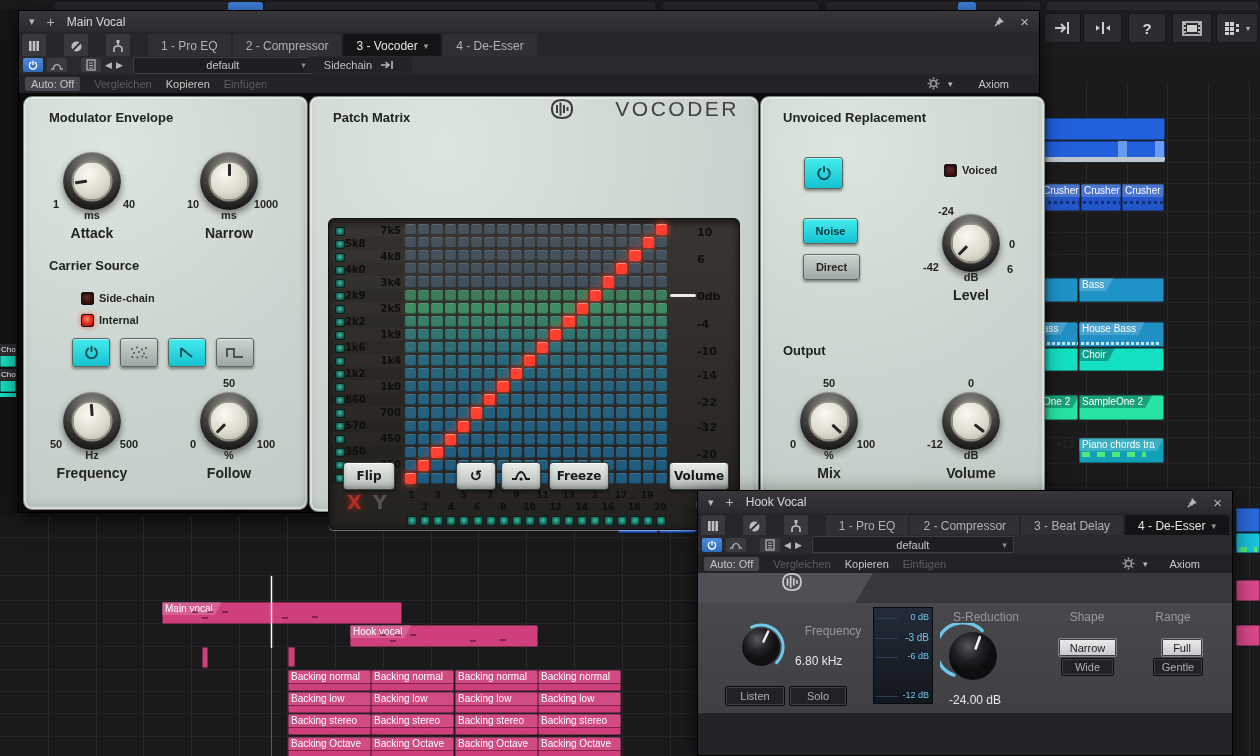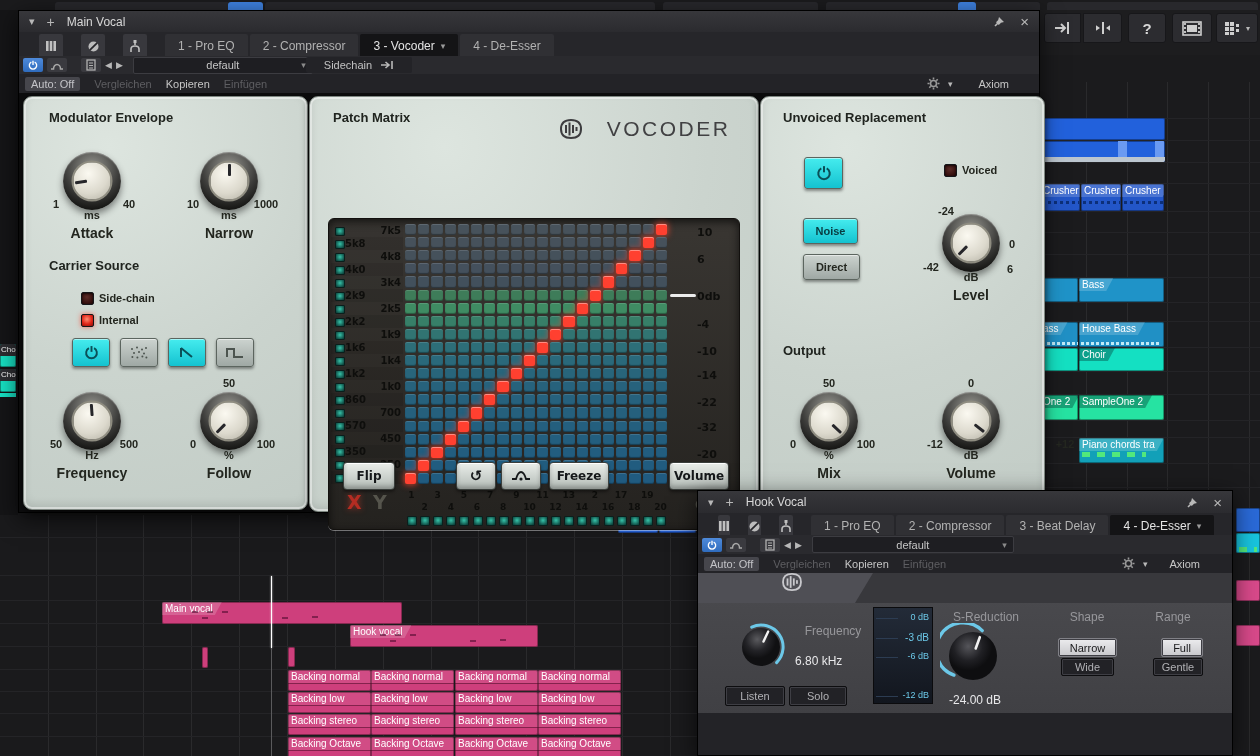--- a/index.html
+++ b/index.html
@@ -6,21 +6,21 @@
   #stage{position:relative;width:1260px;height:756px;overflow:hidden;background:#1b1b1d;
          font-family:"Liberation Sans",sans-serif;font-size:11px;color:#c8c8c8;}
   .r{position:absolute;box-sizing:border-box;}
   
   .win{position:absolute;background:#0f0f11;border:1px solid #000;box-shadow:0 6px 22px rgba(0,0,0,.65);box-sizing:border-box;}
   .titlebar{position:absolute;left:0;right:0;top:0;height:21px;background:linear-gradient(#37373b,#2b2b2f);
             display:flex;align-items:center;gap:12px;padding:0 10px;color:#d6d6d6;font-size:12px;}
   .titlebar .sp{margin-left:auto;display:flex;gap:14px;align-items:center;}
   .glyph{color:#b8b8b8;font-size:11px;cursor:default;}
   .wtitle{color:#d8d8d8;}
-  .tabrow{position:absolute;left:0;right:0;background:#26262a;display:flex;align-items:stretch;gap:18px;padding:2px 20px;}
+  .tabrow{position:absolute;left:0;right:0;background:#26262a;display:flex;align-items:stretch;gap:18px;padding:2px 3px;}
   .tico{width:24px;background:#38383d;border-radius:2px;display:flex;align-items:center;justify-content:center;}
   .tab{padding:0 13px;display:flex;align-items:center;gap:6px;color:#b2b2b2;font-size:12px;background:#303034;border-radius:2px;white-space:nowrap;}
   .tab.active{background:#141416;color:#e4e4e4;}
   .prow{position:absolute;left:0;right:0;background:#2a2a2e;display:flex;align-items:center;gap:4px;padding:0 4px;}
   .pbtn{width:20px;height:14px;background:#3a3a3f;border-radius:2px;display:flex;align-items:center;justify-content:center;}
   .pbtn.blue{background:linear-gradient(#4e8ada,#2f6cbe);}
   .pselect{height:15px;background:#1e1e22;border:1px solid #3c3c41;border-radius:2px;color:#c6c6c6;
            display:flex;align-items:center;justify-content:center;position:relative;}
   .pselect .cd{position:absolute;right:6px;color:#8a8a8a;font-size:9px;}
   .arow{position:absolute;left:0;right:0;background:#232327;display:flex;align-items:center;gap:14px;padding:0 6px;font-size:11px;}
@@ -392,21 +392,21 @@
     </div>
 
     <div class="r" id="voc-body" style="left:0;top:82px;width:1020px;height:419px;background:#0c0c0d;">
       <div class="panel" style="left:4px;top:3px;width:283px;height:412px;"></div>
       <div class="panel" style="left:290px;top:3px;width:448px;height:414px;"></div>
       <div class="panel" style="left:741px;top:3px;width:283px;height:414px;"></div>
 
       <div class="ptitle" style="left:30px;top:24px;">Modulator Envelope</div>
       <div class="ptitle" style="left:30px;top:172px;">Carrier Source</div>
       <div class="ptitle" style="left:314px;top:24px;">Patch Matrix</div>
-      <div class="r" style="left:530px;top:23px;width:190px;height:26px;display:flex;align-items:center;justify-content:center;gap:23px;">
+      <div class="r" style="left:530px;top:3px;width:190px;height:26px;display:flex;align-items:center;justify-content:space-between;gap:23px;">
         <span>
             <svg width="26" height="20" viewBox="0 0 26 20">
               <g fill="#3c3c3e">
                 <path d="M3 10c0-7 4-9 10-9s10 2 10 9-4 9-10 9S3 17 3 10z" fill="none" stroke="#3c3c3e" stroke-width="2"></path>
                 <rect x="7" y="6" width="2" height="8"></rect>
                 <rect x="10.5" y="3.5" width="2" height="13"></rect>
                 <rect x="14" y="6" width="2" height="8"></rect>
                 <rect x="17.5" y="8" width="2" height="4"></rect>
               </g>
             </svg>

